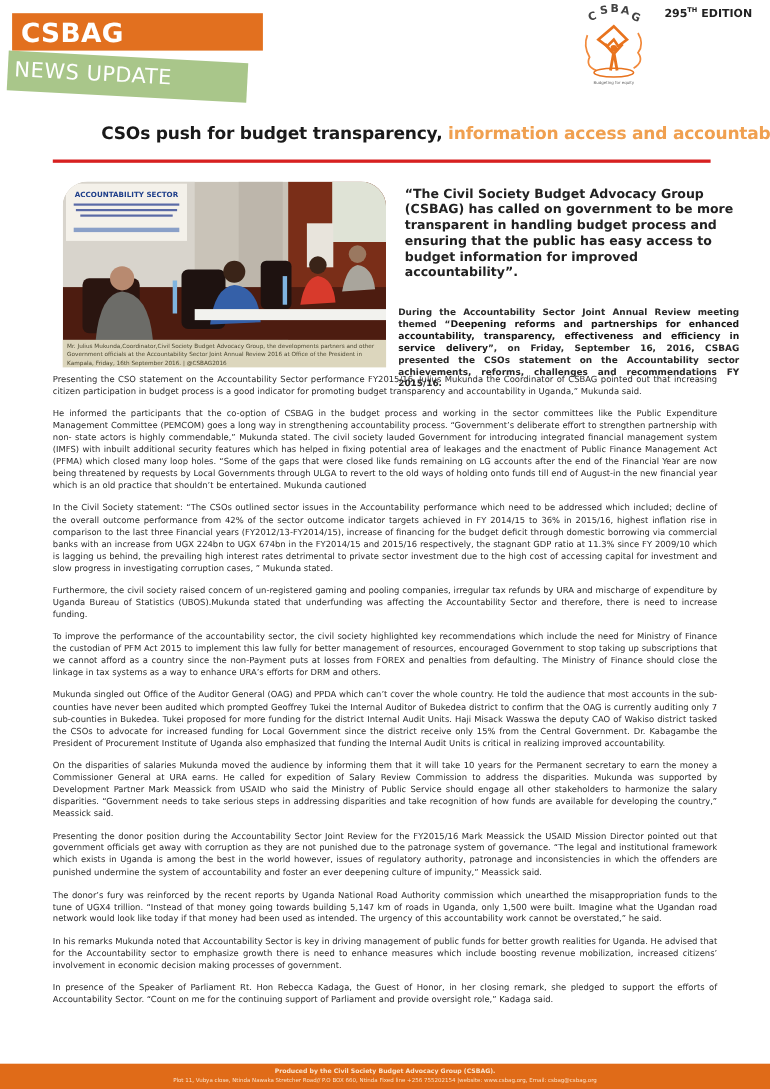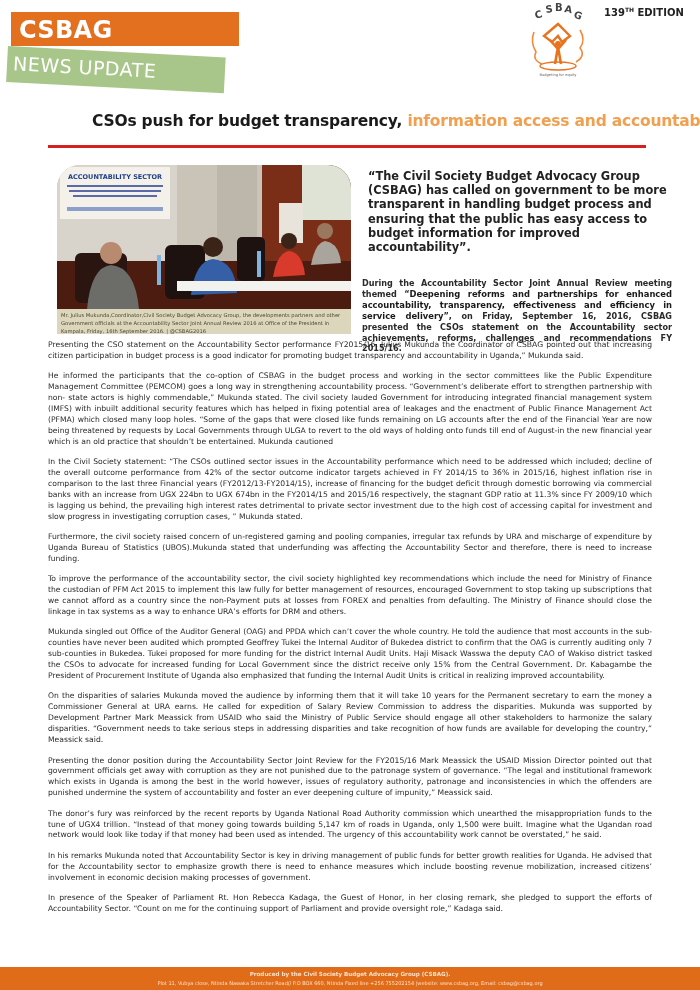--- a/index.html
+++ b/index.html
@@ -45,21 +45,21 @@
     <path d="M10 30 Q6 40 12 50 Q8 58 18 62 M56 28 Q62 38 56 46 Q62 54 52 60" stroke="#f28a3c" stroke-width="1.6" fill="none"></path>
     <path d="M20 34 L34 22 L46 34 L38 40 L34 34 L28 40 Z" fill="none" stroke="#e8731e" stroke-width="2.4"></path>
     <circle cx="34" cy="42" r="3" fill="#e8731e"></circle>
     <path d="M34 45 L31 62 M34 45 L37 62 M26 38 L34 47 L42 38" stroke="#e8731e" stroke-width="2.6" fill="none"></path>
     <ellipse cx="34" cy="64" rx="18" ry="4" fill="none" stroke="#e8731e" stroke-width="1.4"></ellipse>
     <text x="34" y="74" font-family="DejaVu Sans, sans-serif" font-size="3.6" fill="#666" text-anchor="middle">Budgeting for equity</text>
   </svg>
 </div>
 
 <div class="edition">
-  <span>139</span><sup>TH</sup> <span>EDITION</span>
+  <span>295</span><sup>TH</sup> <span>EDITION</span>
 </div>
 
 <div class="headline">
   <span>CSOs push for budget transparency, </span><span class="accent">information access and accountability</span>
 </div>
 <div class="rule"></div>
 
 <div class="photo">
   <svg width="294" height="144" viewBox="0 0 294 144">
     <rect x="0" y="0" width="294" height="144" fill="#c9c3b8"></rect>

